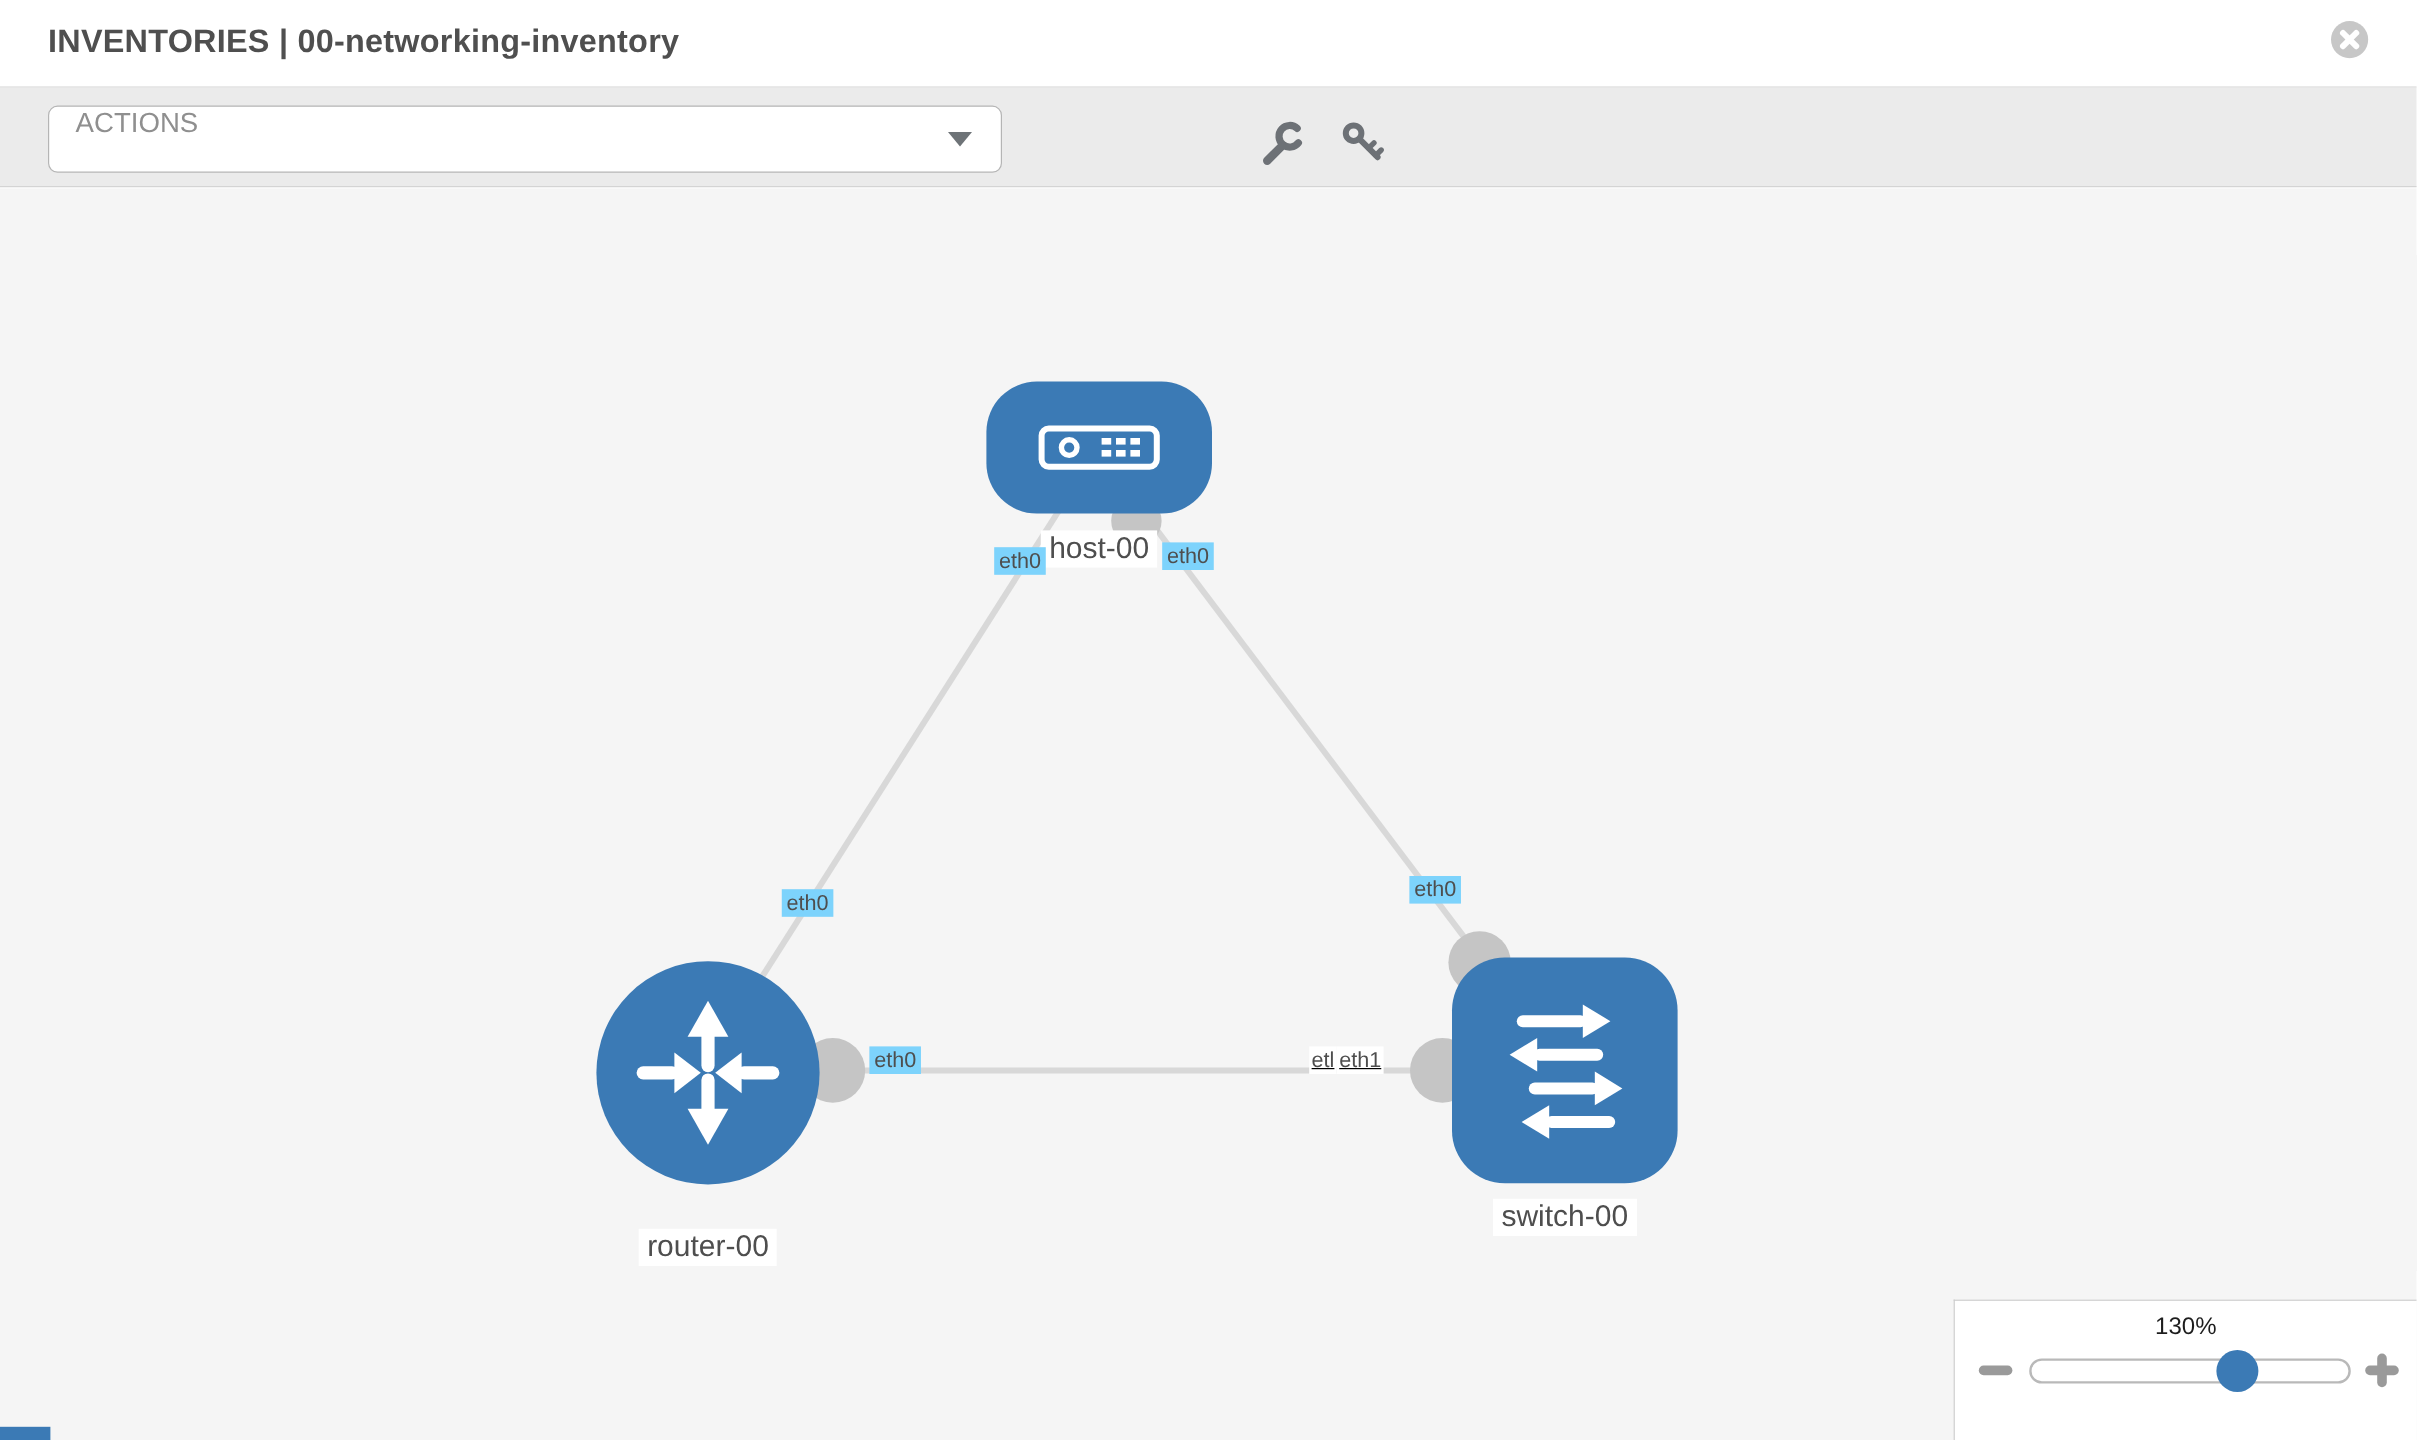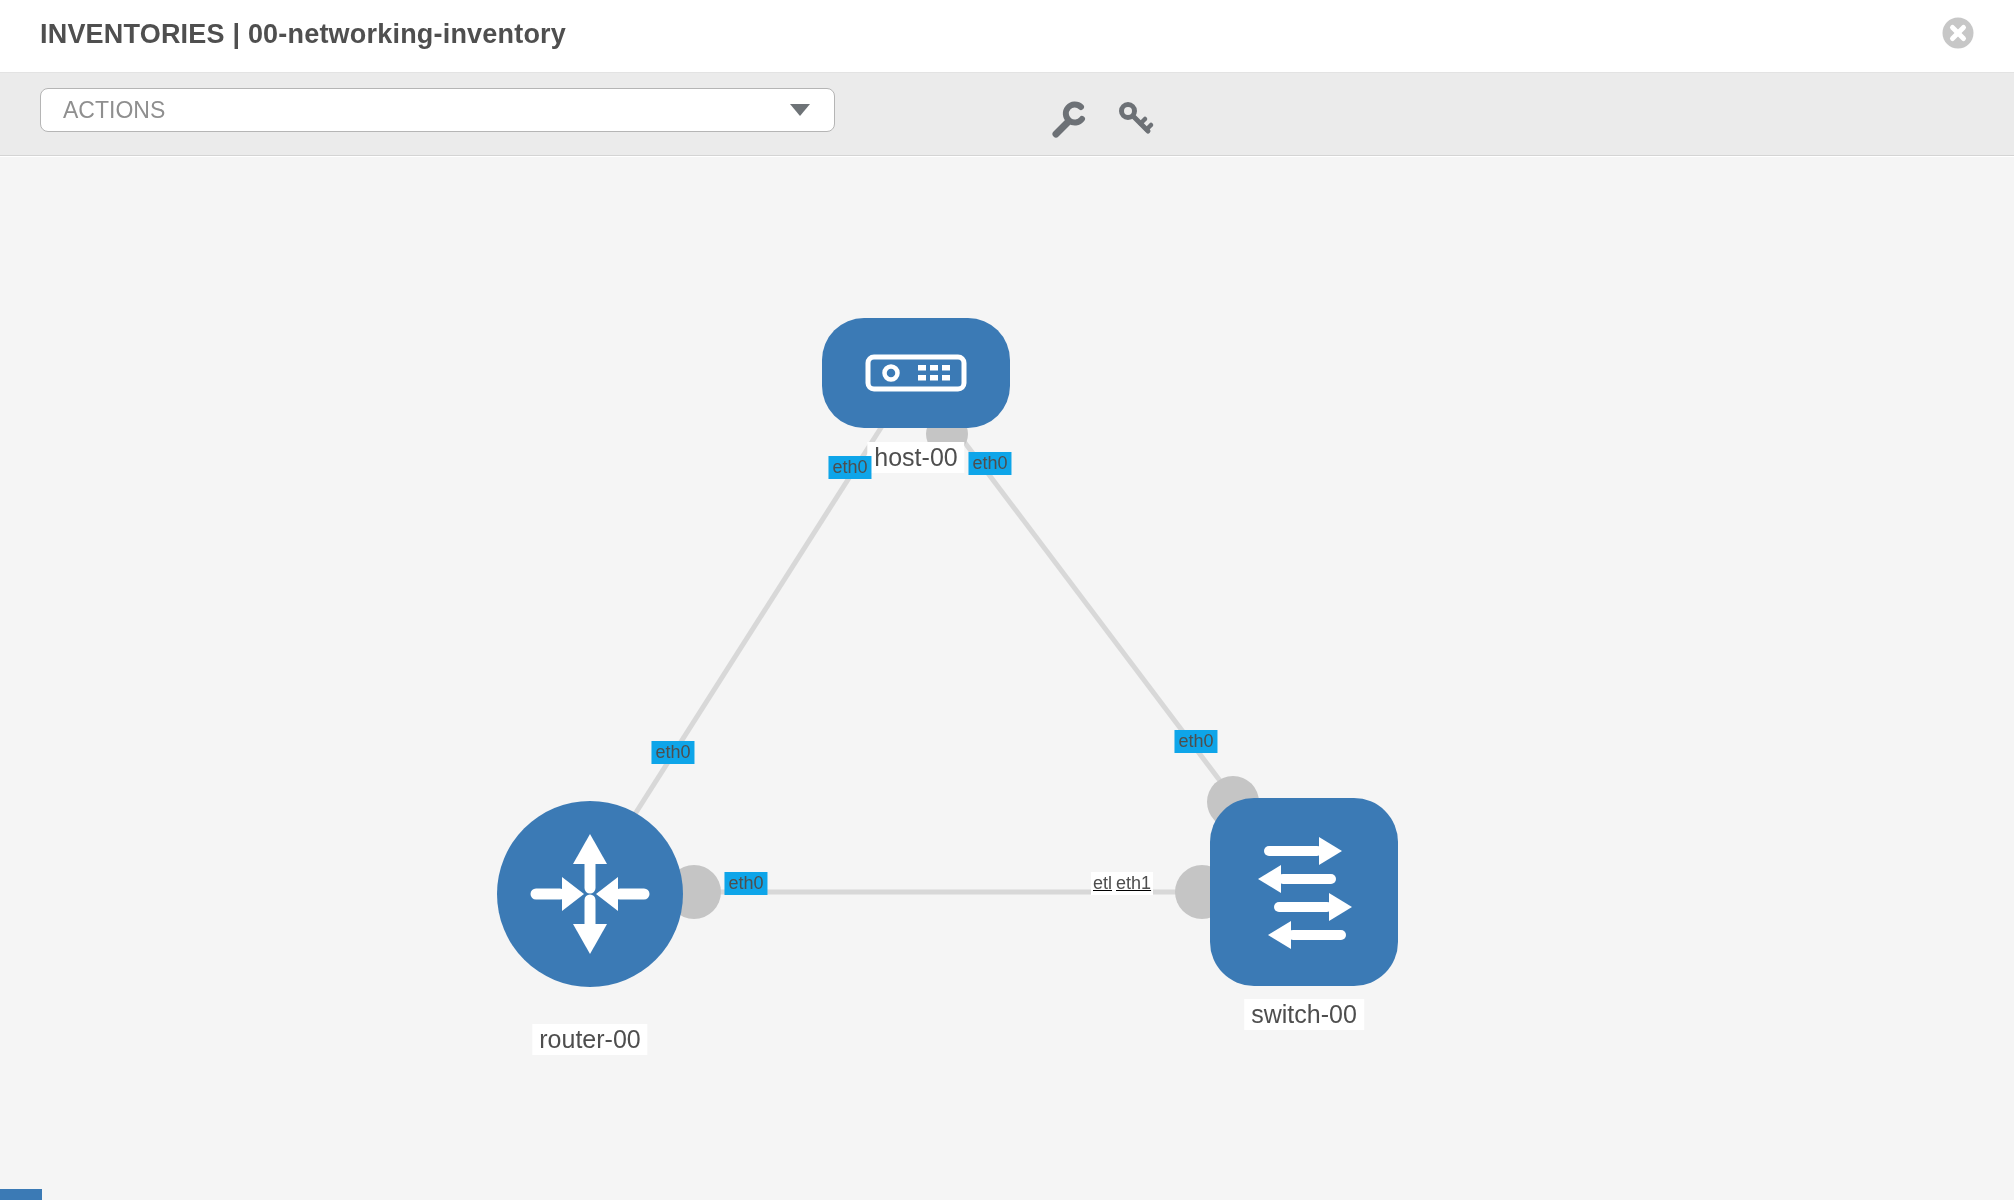--- a/index.html
+++ b/index.html
@@ -6,22 +6,22 @@
   .window { position:relative; width:2014px; height:1200px; background:#ffffff; overflow:hidden; }
 
   
   .header { position:absolute; top:0; left:0; right:0; height:63px; background:#ffffff; }
   .page-title { position:absolute; left:40px; top:19px; font-size:27px; font-weight:700; color:#4f4f4f; letter-spacing:0.2px; }
   .close-btn { position:absolute; left:1942px; top:17px; width:32px; height:32px; cursor:pointer; }
 
   
   .toolbar { position:absolute; top:72px; left:0; right:0; height:84px; background:#ebebeb;
              border-top:1px solid #e3e3e3; border-bottom:1px solid #d4d4d4; box-sizing:border-box; }
-  .select-box { position:absolute; top:15px; height:44px; background:#ffffff; border:1px solid #b5b5b5;
-                border-radius:8px; box-sizing:border-box; display:flex; align-items:center;
+  .select-box { position:absolute; top:15px; height:56px; background:#ffffff; border:1px solid #b5b5b5;
+                border-radius:8px; box-sizing:border-box; display:flex; 
                 color:#8f8f8f; font-size:23px; padding:0 22px; }
   .actions-box { left:40px; width:795px; }
   .search-box { left:1196px; width:787px; }
   .caret { position:absolute; right:24px; top:50%; transform:translateY(-50%);
            width:0; height:0; border-left:10px solid transparent; border-right:10px solid transparent;
            border-top:12px solid #6e7377; }
   .tool-icon { position:absolute; top:25px; width:44px; height:44px; cursor:pointer; }
   .wrench-pos { left:1046px; }
   .key-pos { left:1114px; }
 
@@ -29,21 +29,21 @@
   .canvas { position:absolute; top:157px; left:0; width:2014px; height:1043px; background:#f5f5f5; }
   .edges-svg { position:absolute; left:0; top:0; }
 
   .node { position:absolute; background:#3b7ab5; display:flex; align-items:center; justify-content:center; cursor:pointer; }
   .node-host   { left:822px; top:161px; width:188px; height:110px; border-radius:42px; }
   .node-router { left:497px; top:644px; width:186px; height:186px; border-radius:50%; }
   .node-switch { left:1210px; top:641px; width:188px; height:188px; border-radius:44px; }
 
   .node-label { position:absolute; transform:translateX(-50%); background:#ffffff; color:#4e4e4e;
                 font-size:25px; padding:1px 7px; white-space:nowrap; }
-  .port-label { position:absolute; transform:translateX(-50%); background:#0ea5e9; color:#4e4e4e;
+  .port-label { position:absolute; transform:translateX(-50%); background:#7dd3fc; color:#4e4e4e;
                 font-size:18px; padding:1px 4px; white-space:nowrap; }
   .port-label-pair { position:absolute; display:flex; }
   .port-label-flat { background:#ffffff; color:#4e4e4e; font-size:18px; padding:1px 2px; white-space:nowrap; }
 
   
   .zoom-panel { position:absolute; right:0; bottom:0; width:386px; height:117px; background:#ffffff;
                 border-top:1px solid #cccccc; border-left:1px solid #cccccc; box-sizing:border-box; }
   .zoom-level { position:absolute; left:0; right:0; top:11px; text-align:center; font-size:20px; color:#1d1d1d; }
   .bar-h { position:absolute; width:28px; height:8px; border-radius:4px; background:#9a9a9a; }
   .bar-v { position:absolute; width:8px; height:28px; border-radius:4px; background:#9a9a9a; }
@@ -158,17 +158,25 @@
     <div class="port-label" style="left:850px; top:299px;">eth0</div>
     <div class="port-label" style="left:990px; top:295px;">eth0</div>
     <div class="port-label" style="left:673px; top:584px;">eth0</div>
     <div class="port-label" style="left:1196px; top:573px;">eth0</div>
     <div class="port-label" style="left:746px; top:715px;">eth0</div>
     <div class="port-label-pair" style="left:1091px; top:715px;text-decoration:underline;">
       <span class="port-label-flat">etl</span>
       <span class="port-label-flat">eth1</span>
     </div>
 
+    <div class="zoom-panel">
+      <div class="zoom-level">130%</div>
+      <div class="bar-h minus-pos"></div>
+      <div class="slider-track"></div>
+      <div class="slider-thumb"></div>
+      <div class="bar-h plus-h-pos"></div>
+      <div class="bar-v plus-v-pos"></div>
+    </div>
 
     <div class="blue-strip"></div>
   </div>
 
 </div>
 
 </body></html>

